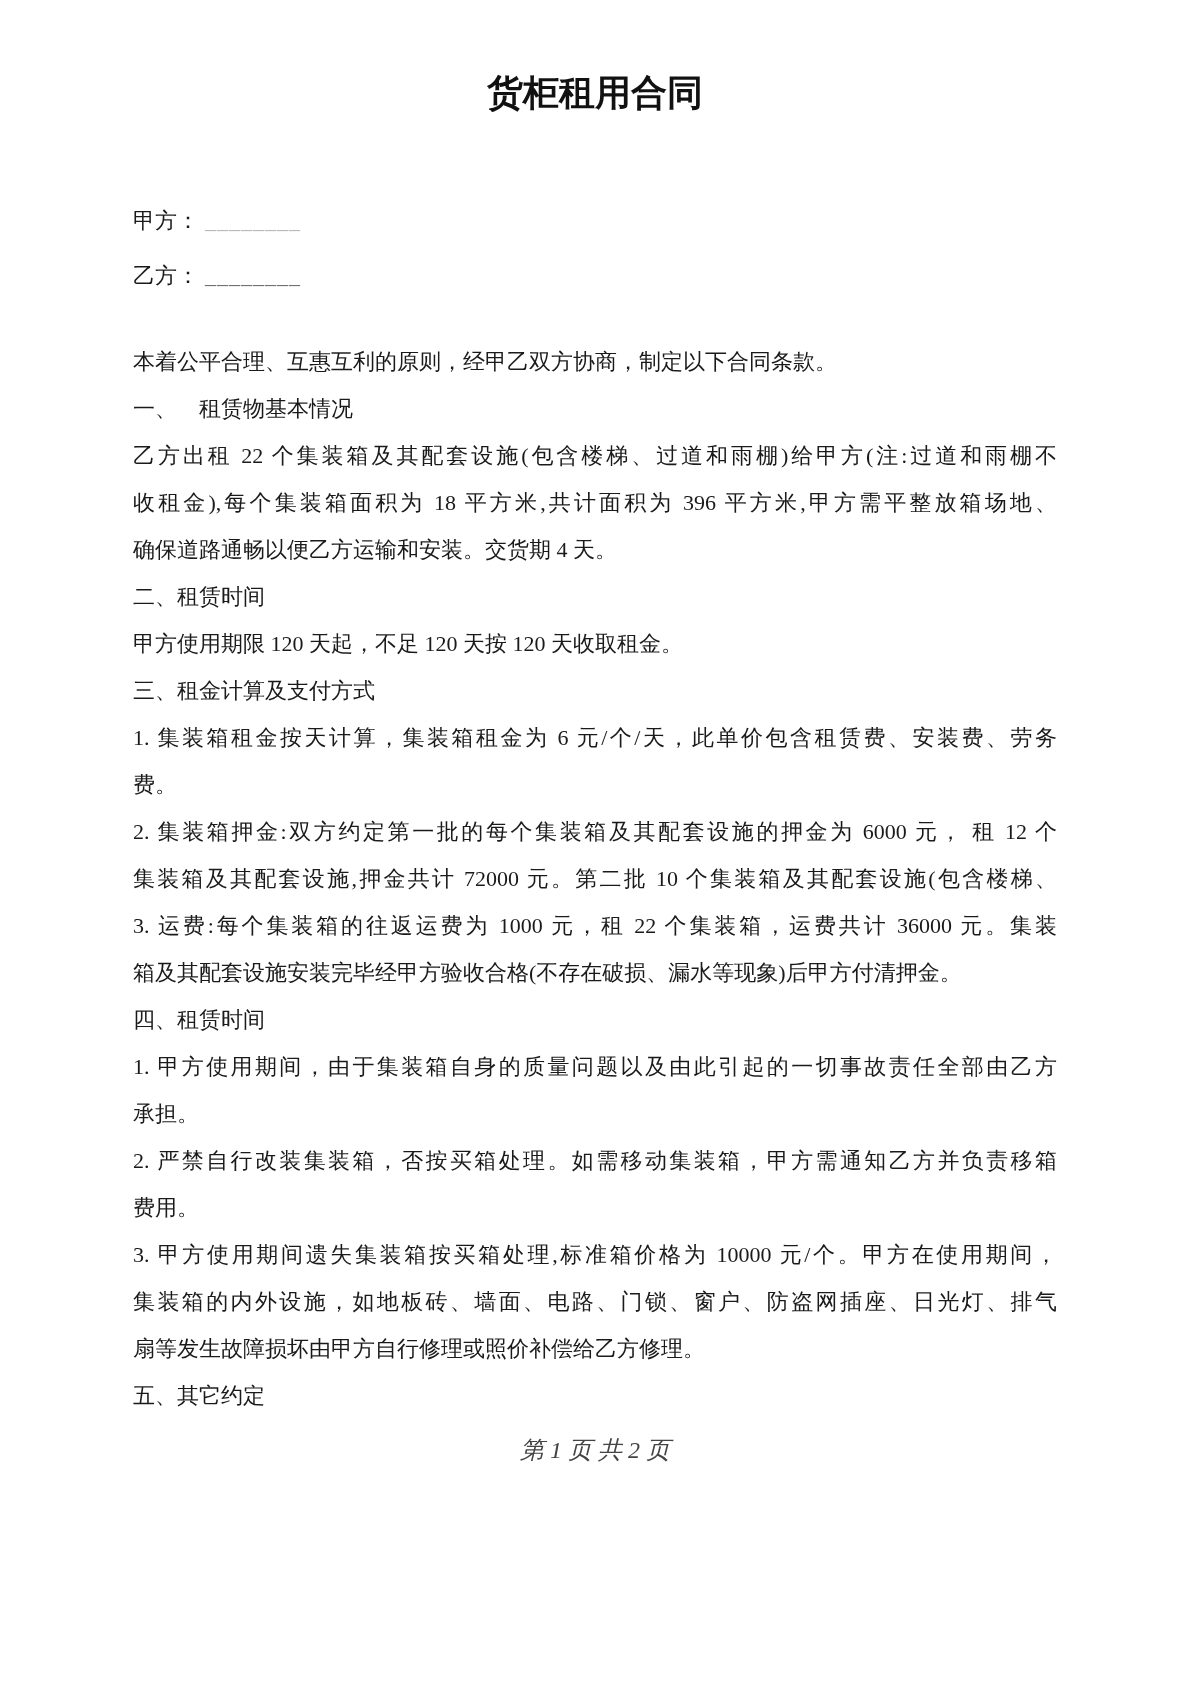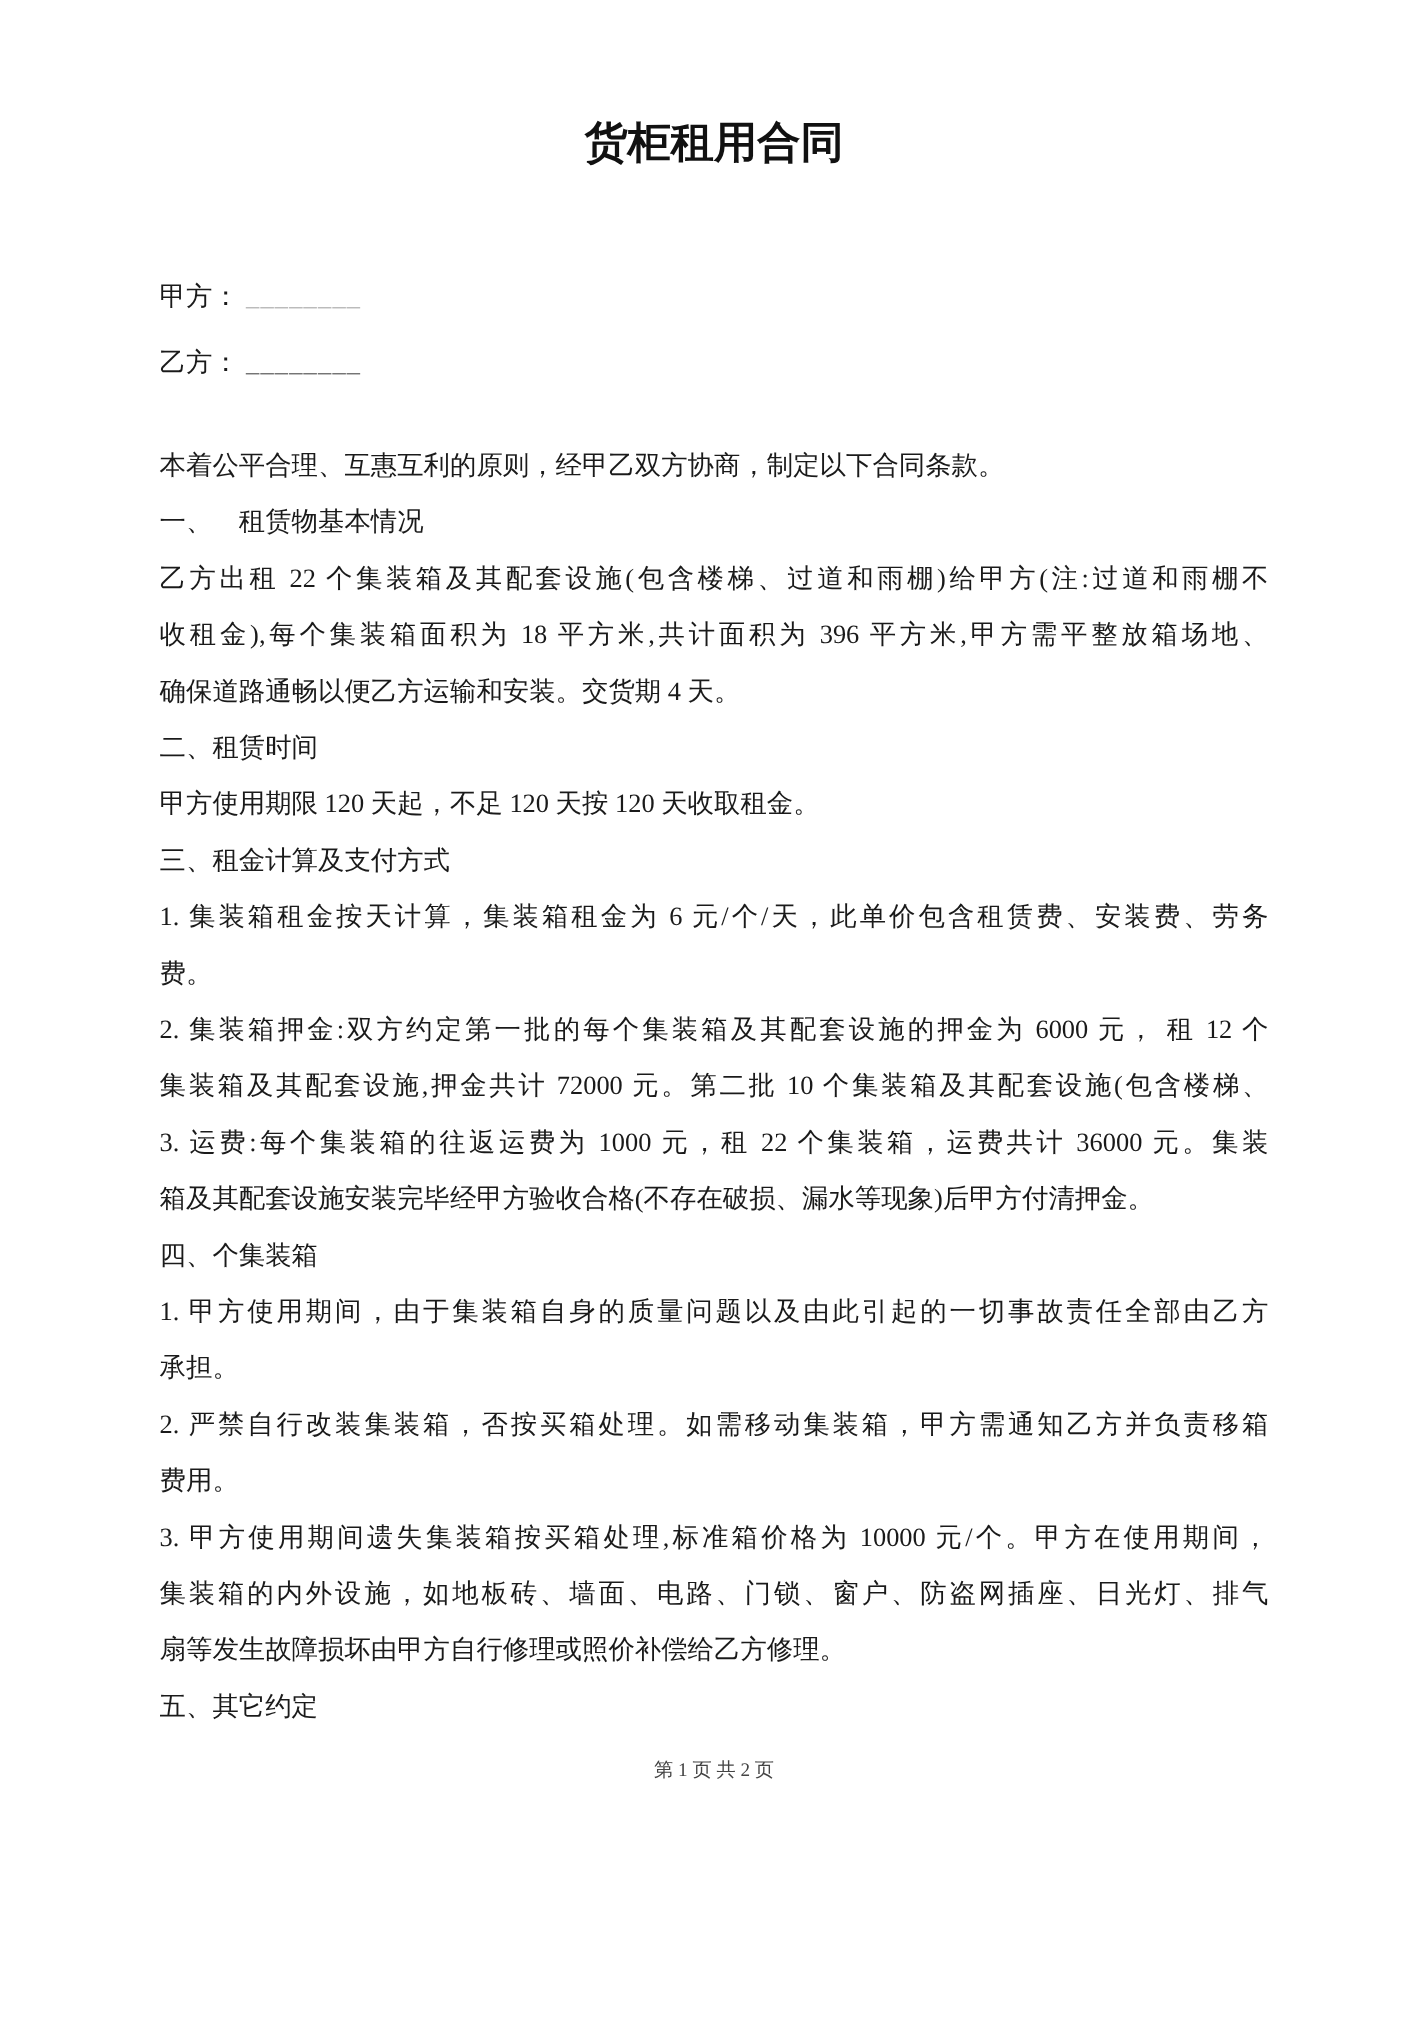--- a/index.html
+++ b/index.html
@@ -10,21 +10,21 @@
     margin: 0;
     background: #ffffff;
     box-sizing: border-box;
     padding: 0 133px;
     overflow: hidden;
     font-family: "Liberation Serif", "DejaVu Serif", serif;
     color: #1a1a1a;
   }
   .doc-title {
     margin: 0;
-    padding-top: 95px;
+    padding-top: 69px;
     font-size: 36px;
     line-height: 48px;
     font-weight: bold;
     text-align: center;
     color: #111111;
   }
   .party-line {
     font-size: 22px;
     line-height: 47px;
     white-space: nowrap;
@@ -43,23 +43,24 @@
     height: 47px;
     overflow: hidden;
   }
   .contract-body .line.j {
     text-align: justify;
     text-align-last: justify;
   }
   .page-footer {
     margin-top: 18px;
     text-align: center;
-    font-size: 16px;
+    font-size: 24px;
     line-height: 26px;
     color: #444444;
+    font-style: italic;
   }
 </style>
 </head>
 <body>
 
 <div class="page">
 
   <h1 class="doc-title">货柜租用合同</h1>
 
   <div class="party-line first">
@@ -78,21 +79,21 @@
       <div class="line">确保道路通畅以便乙方运输和安装。交货期 4 天。</div>
       <div class="line">二、租赁时间</div>
       <div class="line">甲方使用期限 120 天起，不足 120 天按 120 天收取租金。</div>
       <div class="line">三、租金计算及支付方式</div>
       <div class="line j">1. 集装箱租金按天计算，集装箱租金为 6 元/个/天，此单价包含租赁费、安装费、劳务</div>
       <div class="line">费。</div>
       <div class="line j">2. 集装箱押金:双方约定第一批的每个集装箱及其配套设施的押金为 6000 元， 租 12 个</div>
       <div class="line j">集装箱及其配套设施,押金共计 72000 元。第二批 10 个集装箱及其配套设施(包含楼梯、</div>
       <div class="line j">3. 运费:每个集装箱的往返运费为 1000 元，租 22 个集装箱，运费共计 36000 元。集装</div>
       <div class="line">箱及其配套设施安装完毕经甲方验收合格(不存在破损、漏水等现象)后甲方付清押金。</div>
-      <div class="line">四、个集装箱</div>
+      <div class="line">四、租赁时间</div>
       <div class="line j">1. 甲方使用期间，由于集装箱自身的质量问题以及由此引起的一切事故责任全部由乙方</div>
       <div class="line">承担。</div>
       <div class="line j">2. 严禁自行改装集装箱，否按买箱处理。如需移动集装箱，甲方需通知乙方并负责移箱</div>
       <div class="line">费用。</div>
       <div class="line j">3. 甲方使用期间遗失集装箱按买箱处理,标准箱价格为 10000 元/个。甲方在使用期间，</div>
       <div class="line j">集装箱的内外设施，如地板砖、墙面、电路、门锁、窗户、防盗网插座、日光灯、排气</div>
       <div class="line">扇等发生故障损坏由甲方自行修理或照价补偿给乙方修理。</div>
       <div class="line">五、其它约定</div>
     </div>
 

